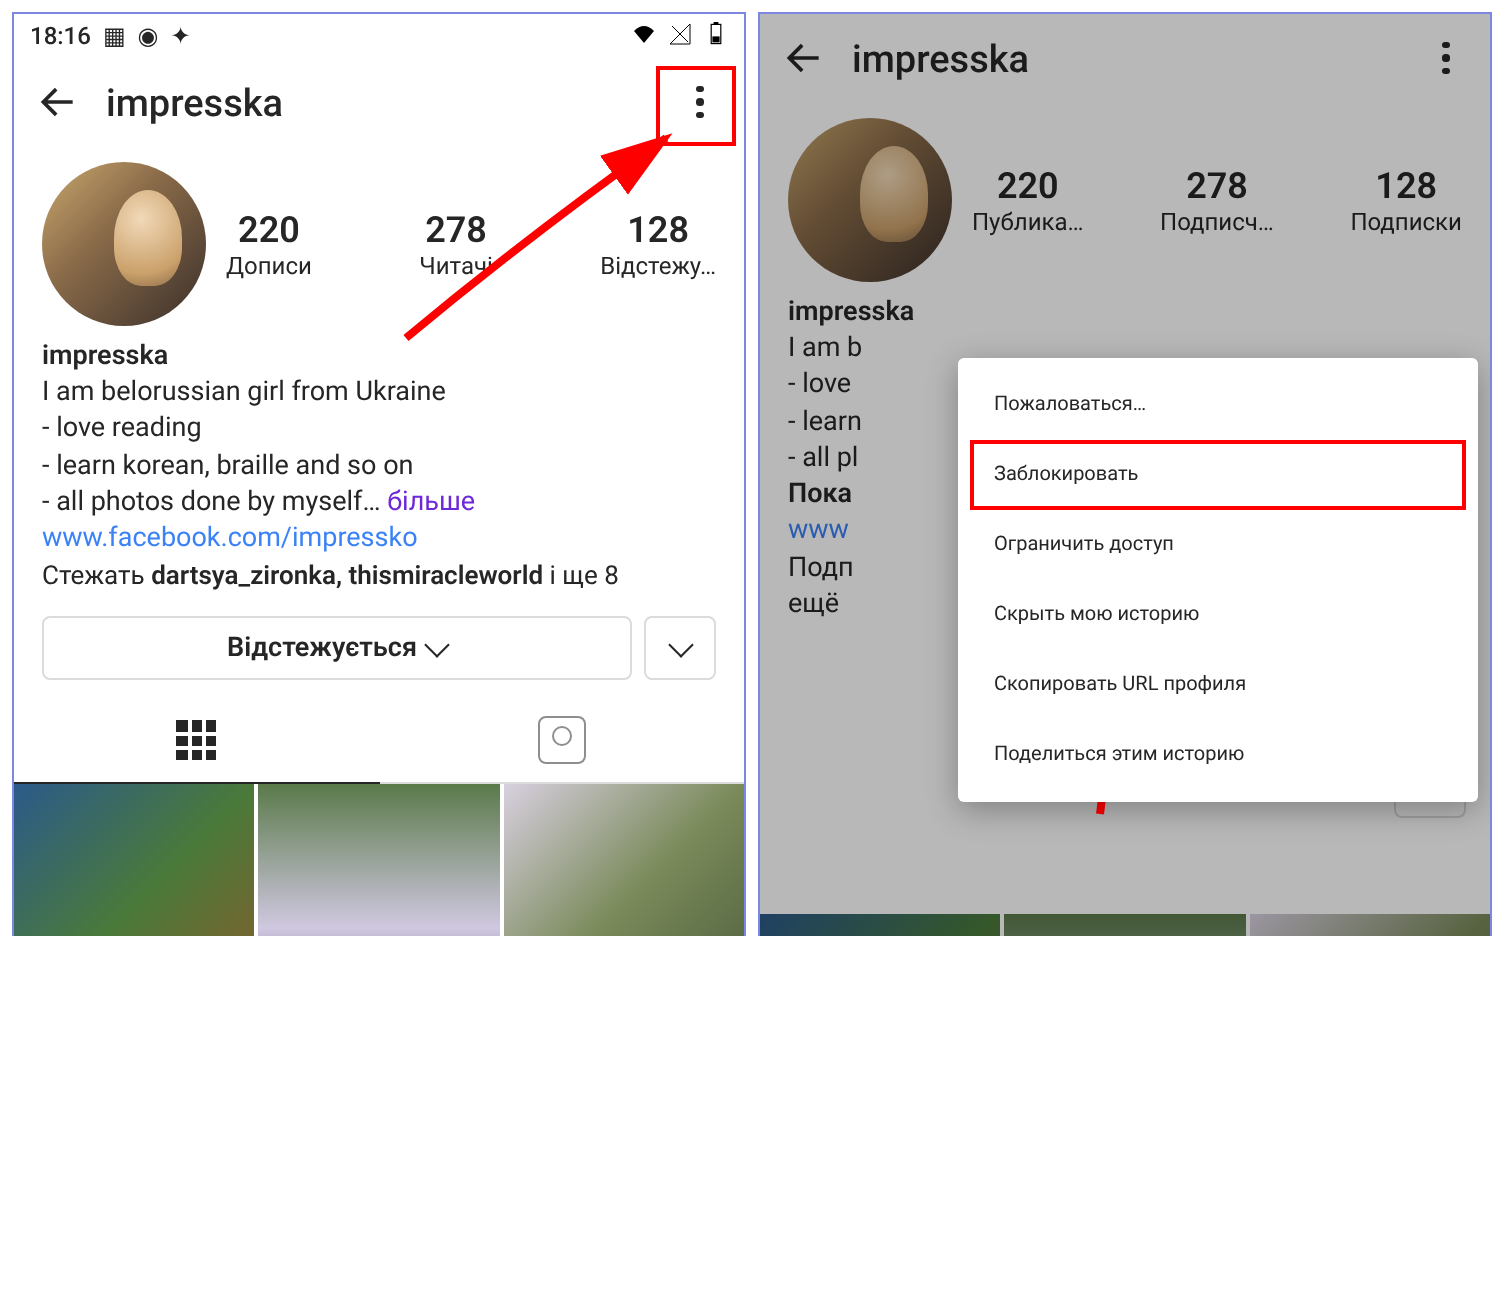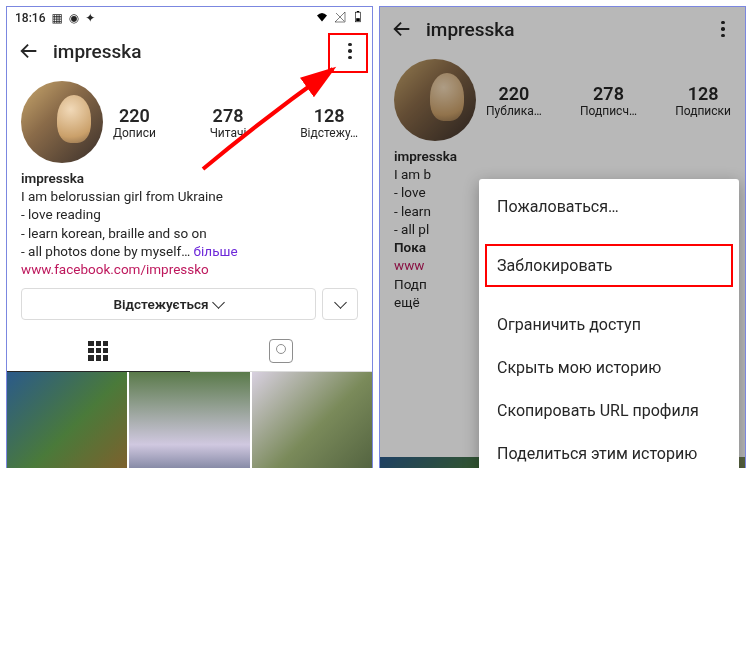--- a/index.html
+++ b/index.html
@@ -21,21 +21,21 @@
 .avatar{width:82px;height:82px;border-radius:50%;background:linear-gradient(135deg,#caa96e 0%,#8a6b49 40%,#3a2f2a 100%);flex-shrink:0;position:relative;overflow:hidden}
 .avatar::after{content:"";position:absolute;left:36px;top:14px;width:34px;height:48px;border-radius:50% 50% 40% 40%;background:radial-gradient(circle at 40% 30%,#f1d9b8 0%,#caa06a 70%,#8a6b49 100%)}
 .stats{flex:1;display:flex;justify-content:space-between;margin-left:10px}
 .stat{text-align:center}
 .stat .num{font-size:18px;font-weight:600}
 .stat .lab{font-size:12px;color:#262626}
 .bio{padding:6px 14px 0 14px;font-size:13.5px;line-height:1.35}
 .bio .uname{font-weight:600}
 .bio .more{color:#6d28d9}
 .bio .trans{font-weight:600}
-.bio .link{color:#be185d}
+.bio .link{color:#3b82f6}
 .bio .follows{font-size:13px;margin-top:2px}
 .bio .follows b{font-weight:600}
 .btnrow{display:flex;gap:6px;padding:10px 14px}
 .btn{border:1px solid #dbdbdb;border-radius:4px;background:#fff;font-size:13.5px;font-weight:600;height:30px;display:flex;align-items:center;justify-content:center;cursor:pointer}
 .btn.follow{flex:1.1}
 .btn.msg{flex:1.4}
 .btn.more{width:34px}
 .chev{display:inline-block;width:8px;height:8px;border-right:1.6px solid #262626;border-bottom:1.6px solid #262626;transform:rotate(45deg);margin-left:6px;margin-top:-3px}
 .tabs{display:flex;height:42px;border-top:0}
 .tab{flex:1;display:flex;align-items:center;justify-content:center;border-bottom:1px solid #dbdbdb;cursor:pointer}
@@ -62,22 +62,22 @@
 .addpost::before{content:"";position:absolute;left:8px;top:3px;width:2px;height:12px;background:#262626}
 .addpost::after{content:"";position:absolute;top:8px;left:3px;height:2px;width:12px;background:#262626}
 .heart{width:20px;height:18px;position:relative}
 .heart::before,.heart::after{content:"";position:absolute;top:0;width:11px;height:17px;border-radius:11px 11px 0 0;border:2px solid #262626;box-sizing:border-box}
 .heart::before{left:0;transform:rotate(-45deg);transform-origin:100% 100%}
 .heart::after{right:0;transform:rotate(45deg);transform-origin:0 100%}
 .navavatar{width:22px;height:22px;border-radius:50%;background:linear-gradient(135deg,#caa96e,#8a6b49);border:1px solid #ccc}
 .arrow{position:absolute;z-index:6;pointer-events:none}
 .arrow svg{overflow:visible}
 .menu{position:absolute;z-index:10;background:#fff;border-radius:3px;box-shadow:0 4px 16px rgba(0,0,0,.3);top:172px;left:99px;width:260px;padding:6px 0}
-.menuitem{padding:12px 18px;font-size:16px;cursor:pointer}
-.menuitem.hot{border:2px solid red;margin:16px 6px;padding:10px 10px}
+.menuitem{padding:12px 18px;font-size:10px;cursor:pointer}
+.menuitem.hot{border:2px solid red;margin:0 6px;padding:10px 10px}
 .right .statusbar,.right .header,.right .profrow,.right .bio,.right .btnrow,.right .tabs,.right .photos{position:relative;z-index:1}
 </style>
 </head>
 <body>
 
 <div class="canvas">
 
 <div class="phone left">
   <div class="statusbar">
     <div class="sicons">
@@ -141,20 +141,21 @@
     </div>
   </div>
 
   <div class="bio">
     <div class="uname">impresska</div>
     <div>I am belorussian girl from Ukraine</div>
     <div>- love reading</div>
     <div>- learn korean, braille and so on</div>
     <div><span>- all photos done by myself…</span> <span class="more">більше</span></div>
     <div class="link">www.facebook.com/impressko</div>
+    <div class="follows"><span>Стежать </span><b>dartsya_zironka, thismiracleworld</b><span> і ще 8</span></div>
   </div>
 
   <div class="btnrow">
     <div class="btn follow">
           <span>Відстежується</span>
           <span class="chev"></span>
         </div>
     <div class="btn more">
           <span class="chev" style="margin:0;margin-top:-3px"></span>
         </div>

